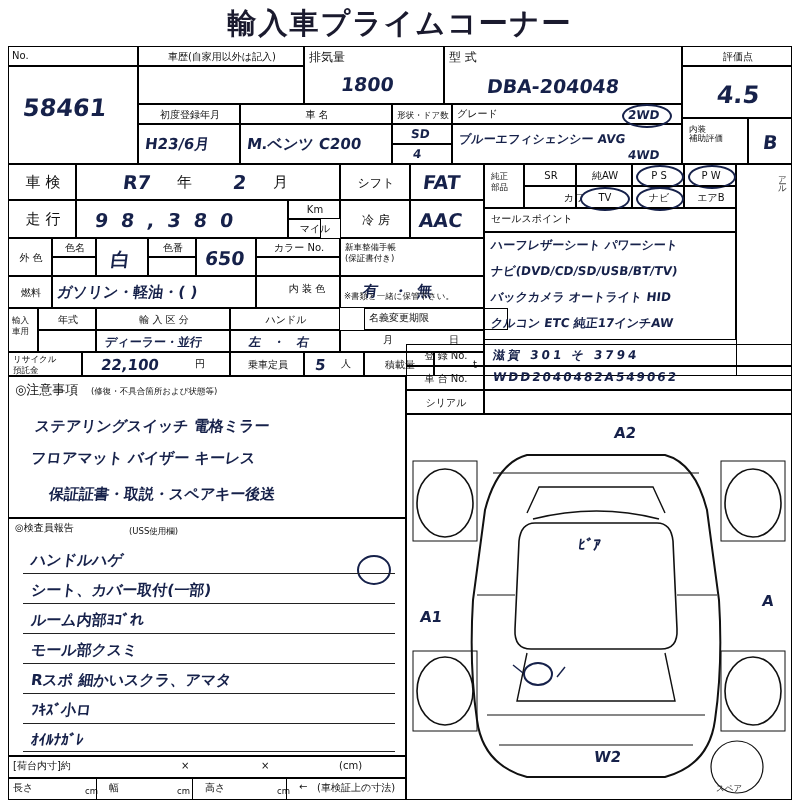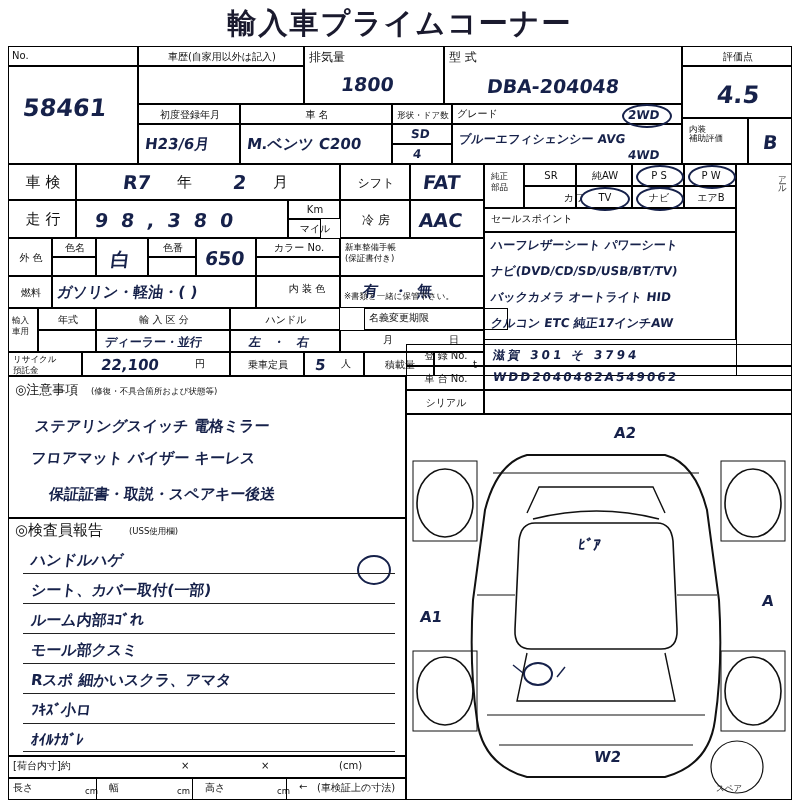--- a/index.html
+++ b/index.html
@@ -306,21 +306,21 @@
 
   <div class="bx" style="left:8px;top:376px;width:398px;height:142px;">
     <div class="c lbl" style="left:6px;top:6px;font-size:13px;">◎注意事項</div>
     <div class="c lbl-xs" style="left:82px;top:10px;">(修復・不具合箇所および状態等)</div>
     <div class="c hw-s" style="left:26px;top:40px;">ステアリングスイッチ   電格ミラー</div>
     <div class="c hw-s" style="left:22px;top:72px;">フロアマット   バイザー   キーレス</div>
     <div class="c hw-s" style="left:40px;top:108px;">保証証書・取説・スペアキー後送</div>
   </div>
 
   <div class="bx" style="left:8px;top:518px;width:398px;height:238px;">
-    <div class="c lbl" style="left:6px;top:4px;font-size:15px;">◎検査員報告</div>
+    <div class="c lbl" style="left:6px;top:4px;font-size:10px;">◎検査員報告</div>
     <div class="c lbl-xs" style="left:120px;top:8px;">(USS使用欄)</div>
     <div class="c hw-s" style="left:22px;top:32px;">ハンドルハゲ</div>
     <div class="c hw-s" style="left:22px;top:62px;">シート、カバー取付(一部)</div>
     <div class="c hw-s" style="left:22px;top:92px;">ルーム内部ﾖｺﾞれ</div>
     <div class="c hw-s" style="left:22px;top:122px;">モール部クスミ</div>
     <div class="c hw-s" style="left:22px;top:152px;">Rスポ 細かいスクラ、アマタ</div>
     <div class="c hw-s" style="left:22px;top:182px;">ﾌｷｽﾞ小ロ</div>
     <div class="c hw-s" style="left:22px;top:212px;">ｵｲﾙﾅｶﾞﾚ</div>
 
     <div class="c" style="left:14px;top:54px;width:372px;border-top:1px solid #222;"></div>

